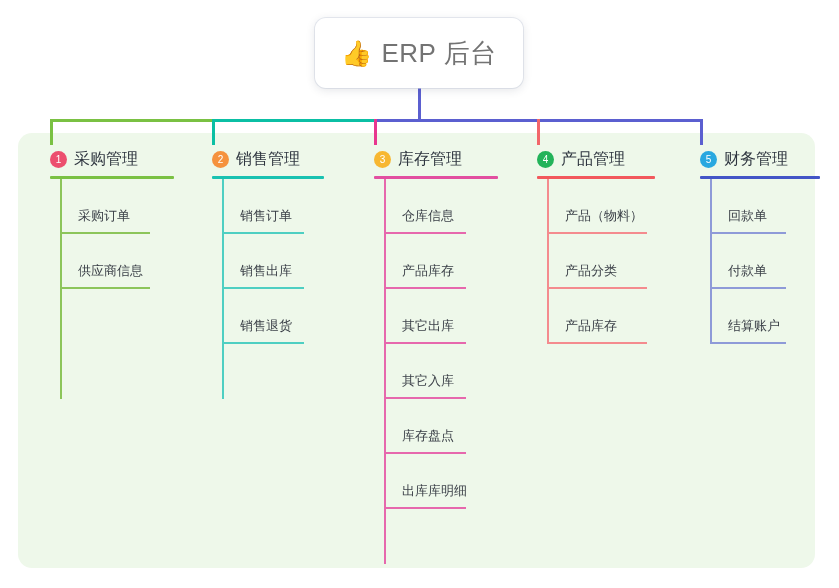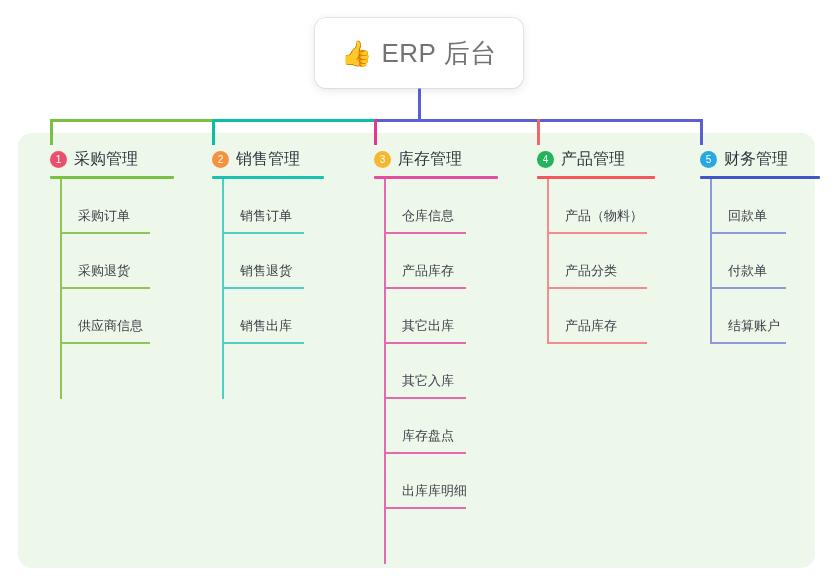--- a/index.html
+++ b/index.html
@@ -162,49 +162,45 @@
           <span class="col-head-label">采购管理</span>
         </div>
         <div class="head-rule" style="width: 124px; background: rgb(122, 193, 67);"></div>
         <div class="spine" style="left: 32px; height: 220px; background: rgb(140, 197, 90);"></div>
         <div class="leaves">
           <div class="leaf">
             <span class="leaf-label">采购订单</span>
             <div class="leaf-rule" style="width: 90px; background: rgb(140, 197, 90);"></div>
           </div>
           <div class="leaf">
-            <span class="leaf-label">采购退货</span>
-            <div class="leaf-rule" style="width: 90px; background: rgb(140, 197, 90);"></div>
-          </div>
-          <div class="leaf">
             <span class="leaf-label">供应商信息</span>
             <div class="leaf-rule" style="width: 90px; background: rgb(140, 197, 90);"></div>
           </div>
         </div>
       </div>
       <div class="col" style="left: 190px; top: 146px;">
         <div class="col-head">
           <span class="badge" style="background: rgb(245, 146, 62);">2</span>
           <span class="col-head-label">销售管理</span>
         </div>
         <div class="head-rule" style="width: 112px; background: rgb(25, 194, 177);"></div>
         <div class="spine" style="left: 32px; height: 220px; background: rgb(78, 207, 194);"></div>
         <div class="leaves">
           <div class="leaf">
             <span class="leaf-label">销售订单</span>
             <div class="leaf-rule" style="width: 82px; background: rgb(78, 207, 194);"></div>
           </div>
           <div class="leaf">
+            <span class="leaf-label">销售出库</span>
+            <div class="leaf-rule" style="width: 82px; background: rgb(78, 207, 194);"></div>
+          </div>
+          <div class="leaf">
             <span class="leaf-label">销售退货</span>
             <div class="leaf-rule" style="width: 82px; background: rgb(78, 207, 194);"></div>
           </div>
-          <div class="leaf">
-            <span class="leaf-label">销售出库</span>
-            <div class="leaf-rule" style="width: 82px; background: rgb(78, 207, 194);"></div>
-          </div>
         </div>
       </div>
       <div class="col" style="left: 352px; top: 146px;">
         <div class="col-head">
           <span class="badge" style="background: rgb(247, 183, 49);">3</span>
           <span class="col-head-label">库存管理</span>
         </div>
         <div class="head-rule" style="width: 124px; background: rgb(226, 79, 160);"></div>
         <div class="spine" style="left: 32px; height: 385px; background: rgb(230, 104, 173);"></div>
         <div class="leaves">

